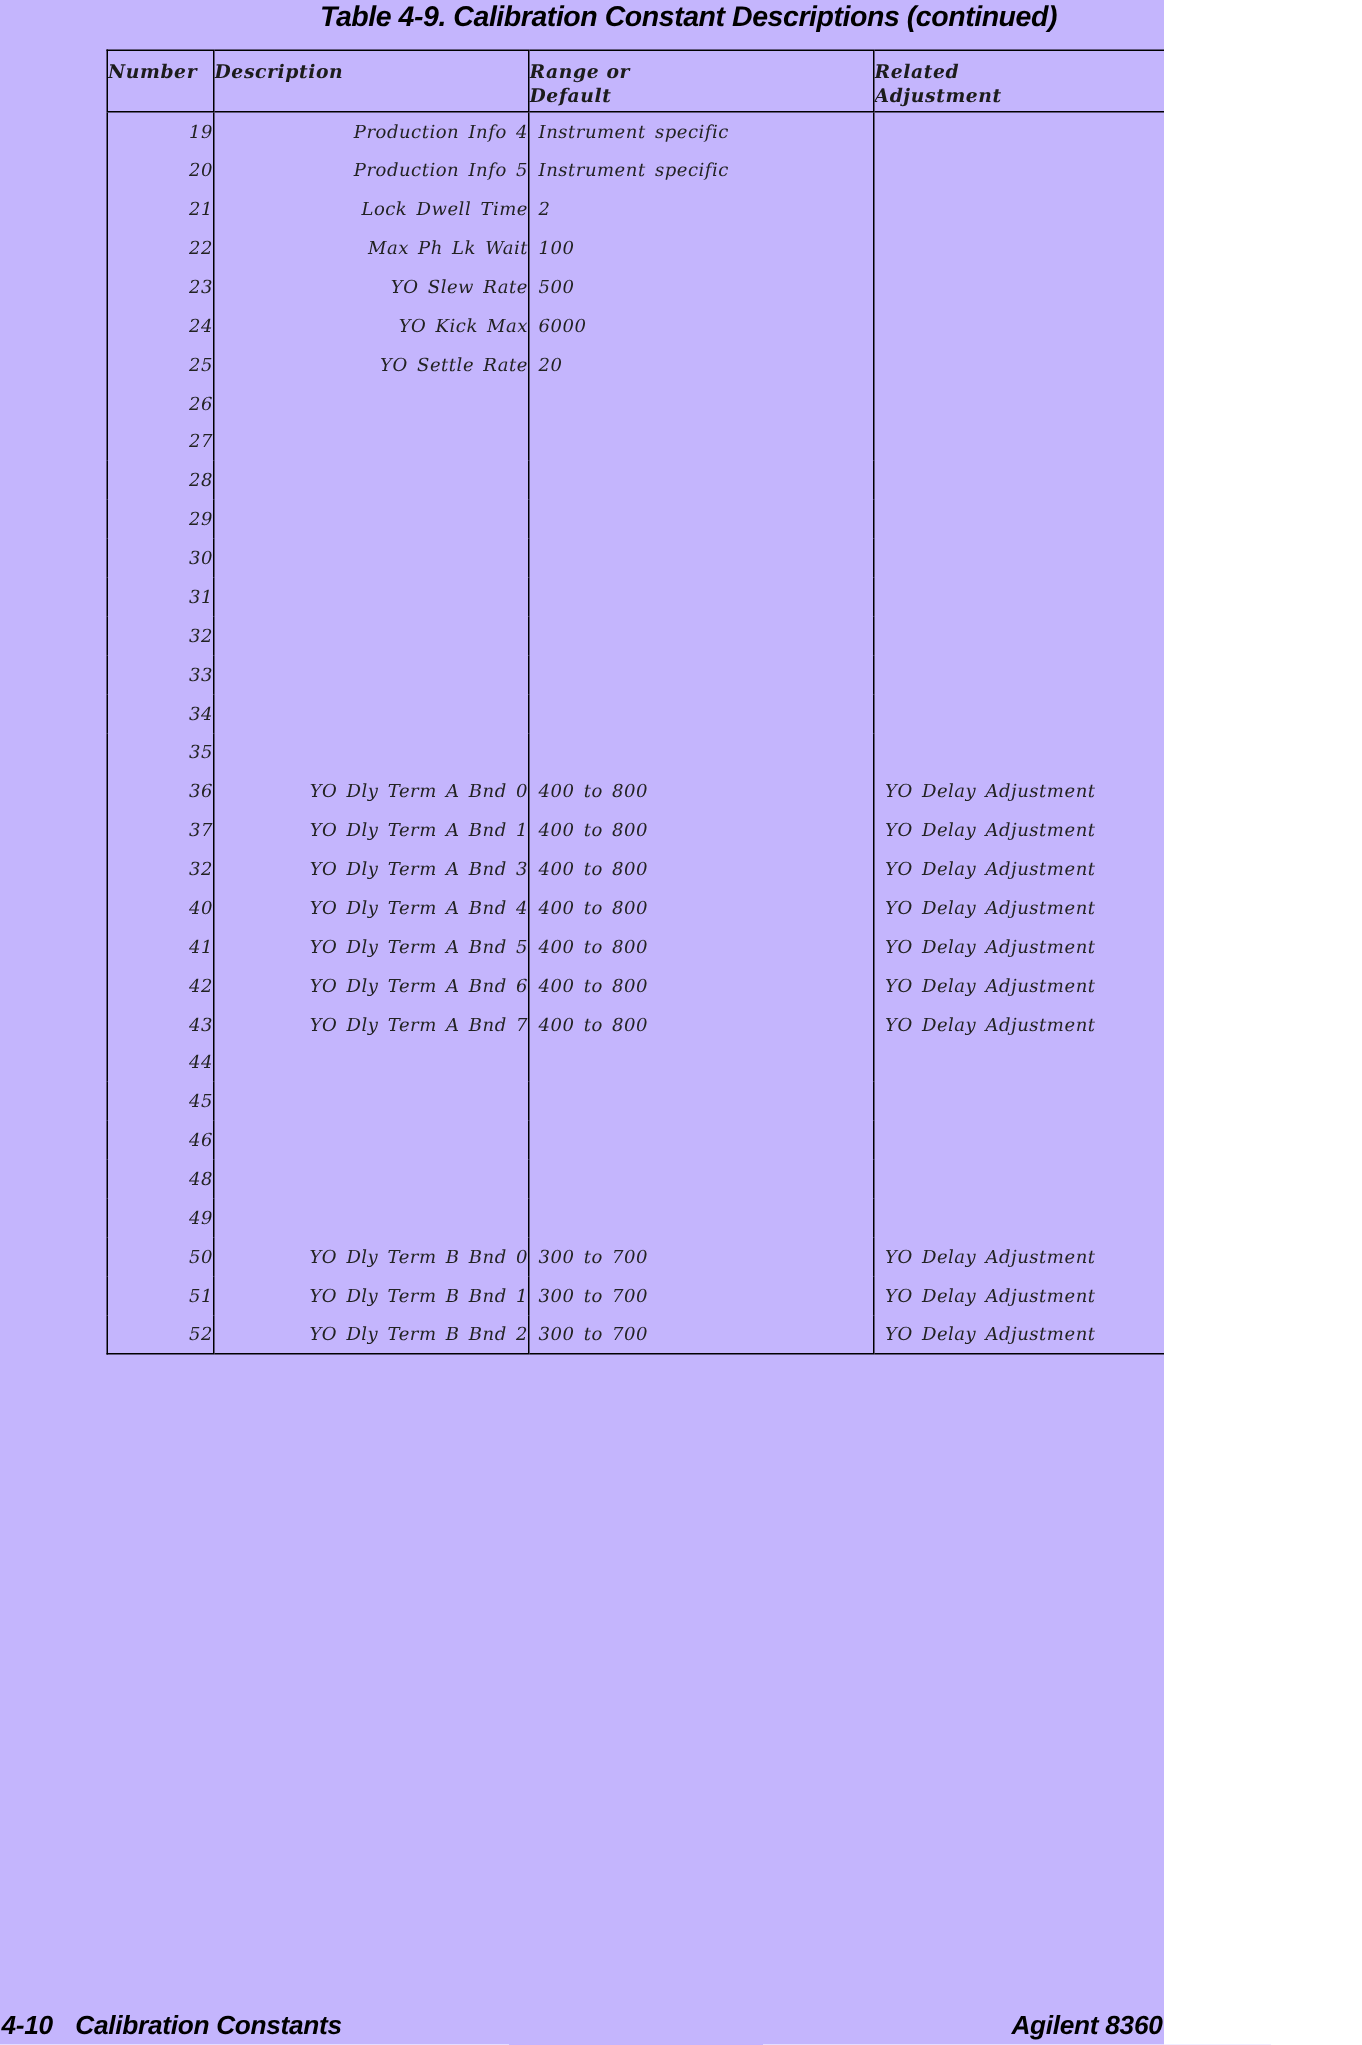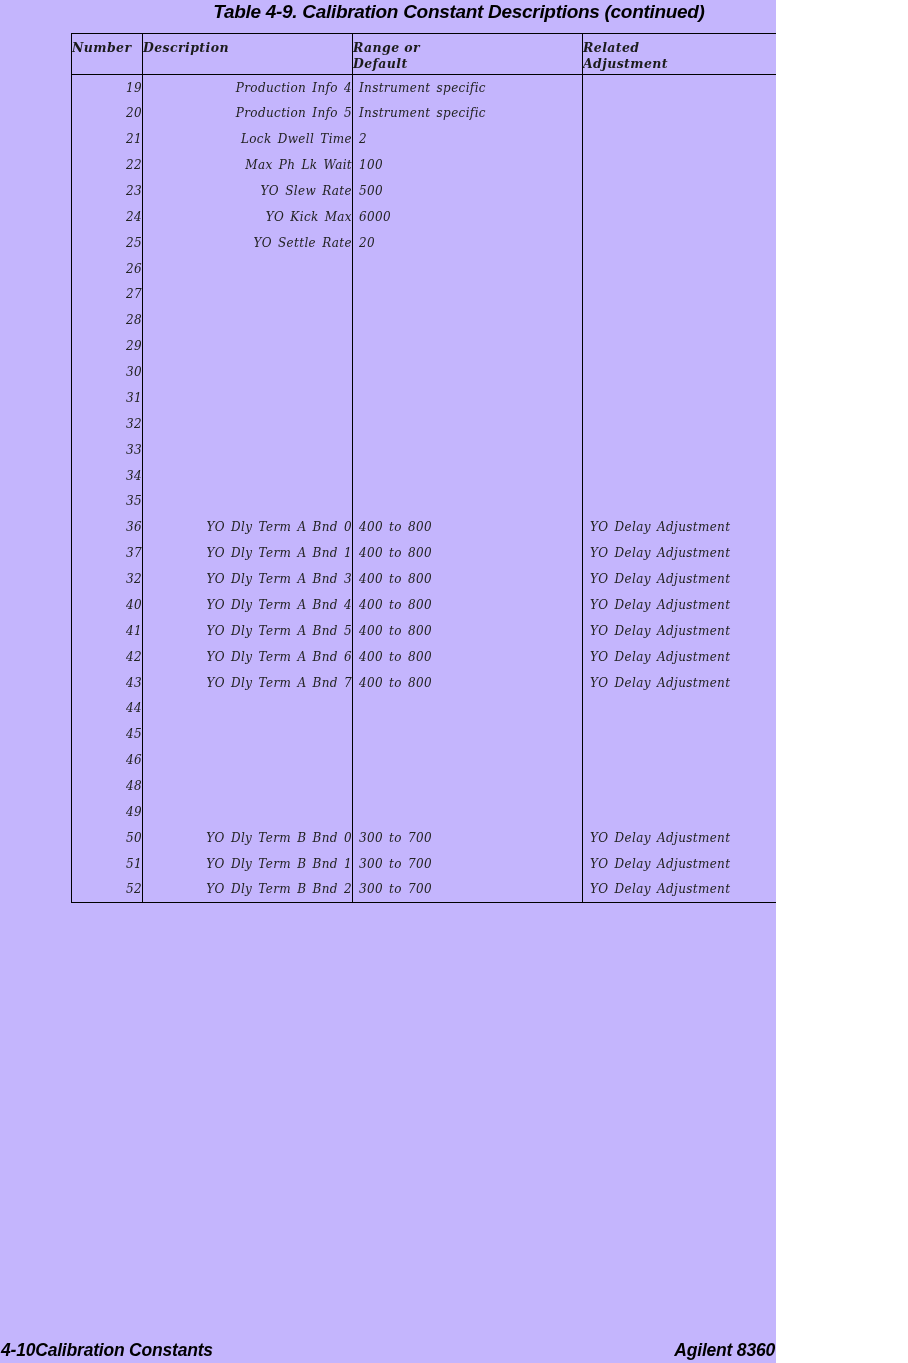--- a/index.html
+++ b/index.html
@@ -80,21 +80,21 @@
     display: flex;
     justify-content: space-between;
     align-items: baseline;
     font-family: "Liberation Sans", sans-serif;
     font-weight: bold;
     font-size: 17.5px;
     letter-spacing: -0.2px;
     color: #000000;
     padding: 0 1px;
   }
-  .footer-left { display: flex; }
+  .footer-left { display: flex; gap: 15px; }
 </style>
 </head>
 <body>
 
 <div class="page">
 
   <div class="doc-title">Table 4-9. Calibration Constant Descriptions (continued)</div>
 
   <table class="cal-table">
     <colgroup>

